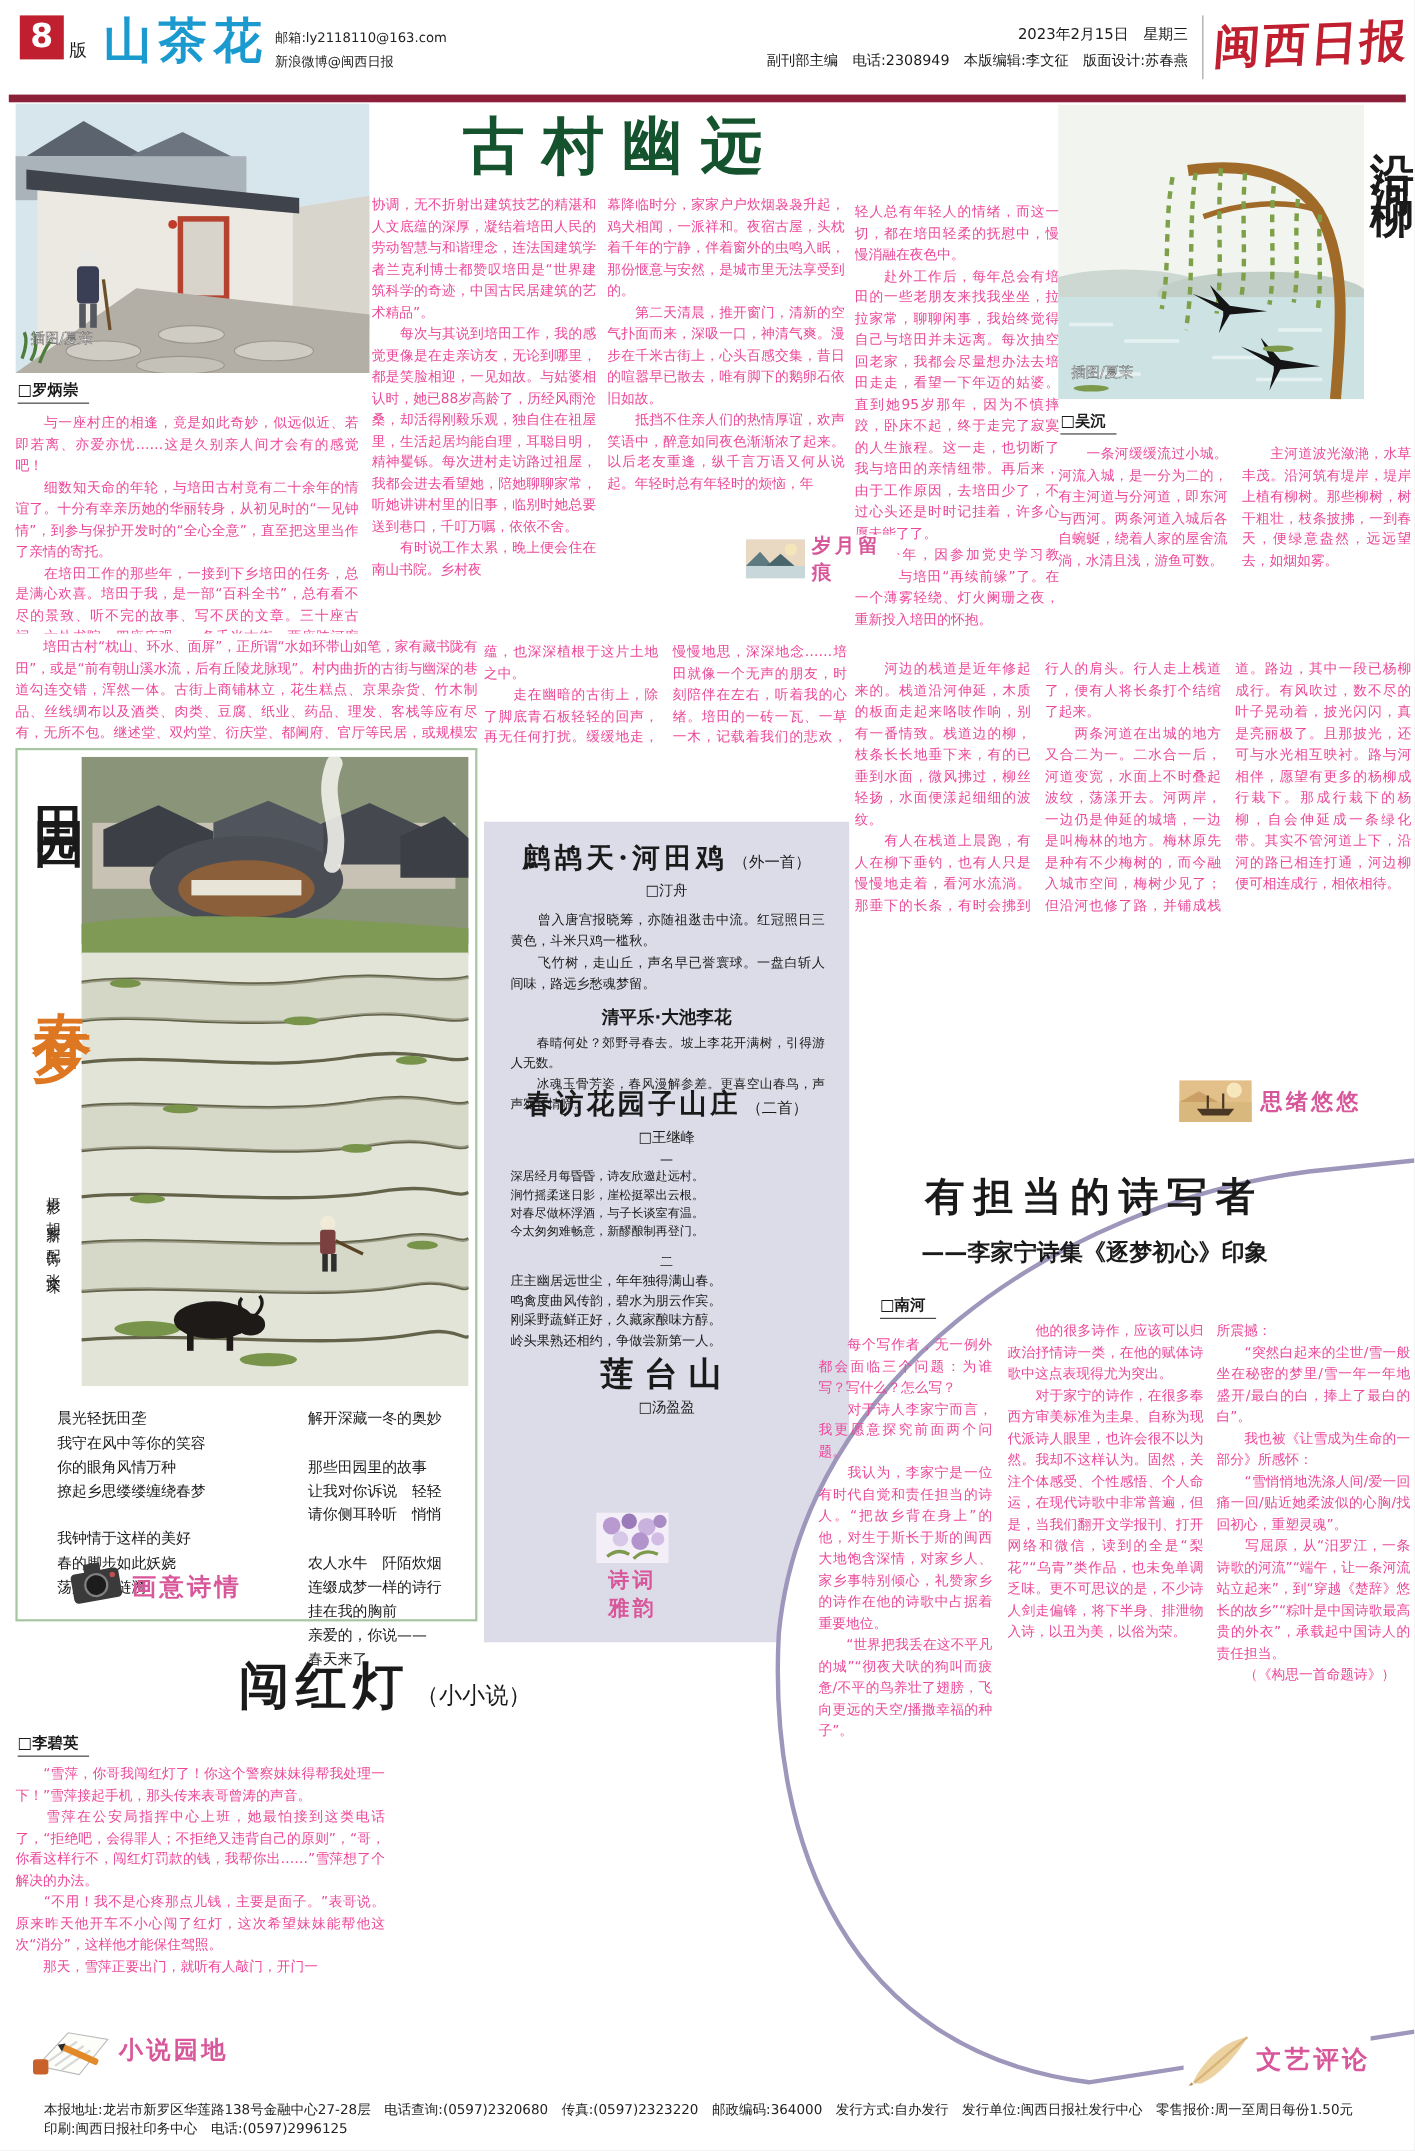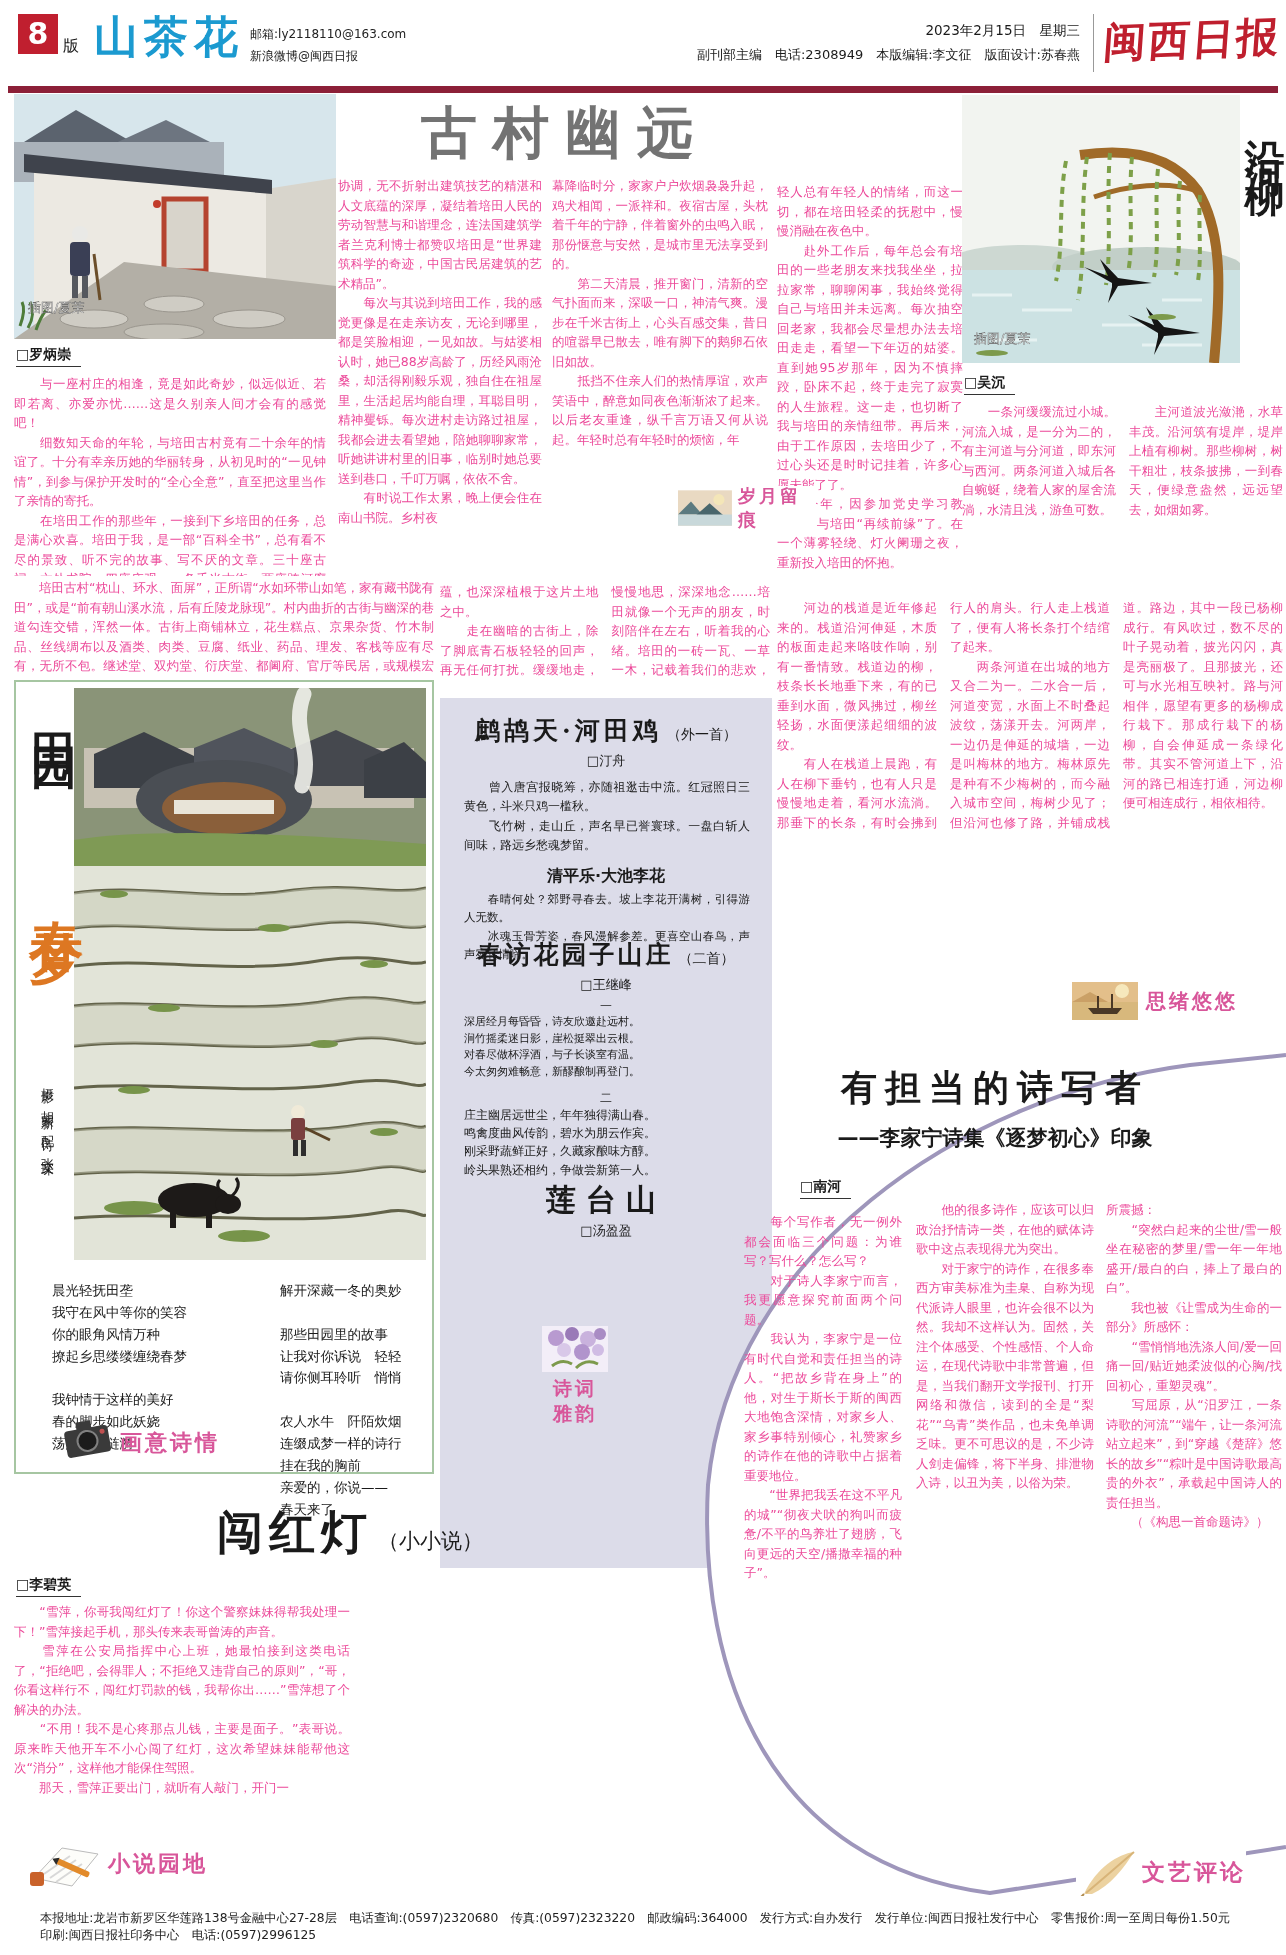--- a/index.html
+++ b/index.html
@@ -14,21 +14,21 @@
   .cols2{column-count:2;column-gap:13px;}
   .cols3{column-count:3;column-gap:13px;}
   .center{text-align:center;}
   .poem-box{background:#dcdce9;}
   .whitebg{background:#ffffff;}
   .redbar{background:#8c2038;}
   .pagenum{background:#c01f2f;color:#fff;font-weight:bold;font-size:30px;text-align:center;line-height:40px;}
   .masthead{color:#bf1f2e;font-weight:bold;font-size:42px;letter-spacing:2px;transform:skewX(-6deg) rotate(-2deg);}
   .section-title-blue{color:#1b9ad0;font-weight:bold;font-size:44px;letter-spacing:6px;}
   .small{font-size:12px;line-height:1.7;color:#222;}
-  .headline{font-weight:bold;letter-spacing:16px;font-size:56px;color:#737373;}
+  .headline{font-weight:bold;letter-spacing:16px;font-size:56px;color:#14532d;}
   .poemtxt{white-space:pre-line;text-align:justify;}
 </style>
 </head>
 <body>
 
 <div class="page">
 
   <div class="abs pagenum" style="left:18px;top:14px;width:40px;height:40px;">8</div>
   <div class="abs" style="left:63px;top:36px;font-size:16px;">版</div>
   <div class="abs section-title-blue" style="left:94px;top:8px;">山茶花</div>
@@ -228,21 +228,21 @@
 春天来了</div>
     <svg class="abs" style="left:44px;top:732px;transform:rotate(-10deg);" width="54" height="48" viewBox="0 0 54 48">
       <rect x="5" y="14" width="44" height="27" rx="4" fill="#3a3a3a"></rect>
       <rect x="18" y="7" width="15" height="9" fill="#3a3a3a"></rect>
       <circle cx="27" cy="27" r="10" fill="#1c1c1c" stroke="#808080" stroke-width="2"></circle>
       <circle cx="43" cy="20" r="2.5" fill="#c05050"></circle>
     </svg>
     <div class="abs label-pink" style="left:104px;top:746px;font-size:22px;">画意诗情</div>
   </div>
 
-  <div class="abs poem-box" style="left:440px;top:698px;width:332px;height:870px;">
+  <div class="abs poem-box" style="left:440px;top:747px;width:332px;height:746px;">
     <div class="abs serif center" style="left:0;top:16px;width:100%;">
       <span style="font-size:25px;font-weight:bold;letter-spacing:4px;">鹧鸪天·河田鸡</span>
       <span style="font-size:14px;">（外一首）</span>
     </div>
     <div class="abs center" style="left:0;top:54px;width:100%;font-size:13px;">□汀舟</div>
     <div class="abs poemtxt" style="left:24px;top:80px;width:286px;font-size:12px;line-height:1.62;">　　曾入唐宫报晓筹，亦随祖逖击中流。红冠照日三黄色，斗米只鸡一槛秋。
 　　飞竹树，走山丘，声名早已誉寰球。一盘白斩人间味，路远乡愁魂梦留。</div>
     <div class="abs center" style="left:0;top:168px;width:100%;font-size:16px;font-weight:bold;">清平乐·大池李花</div>
     <div class="abs poemtxt" style="left:24px;top:192px;width:286px;font-size:11.5px;line-height:1.6;">　　春晴何处？郊野寻春去。坡上李花开满树，引得游人无数。
 　　冰魂玉骨芳姿，春风漫解参差。更喜空山春鸟，声声宛转情啼。</div>

